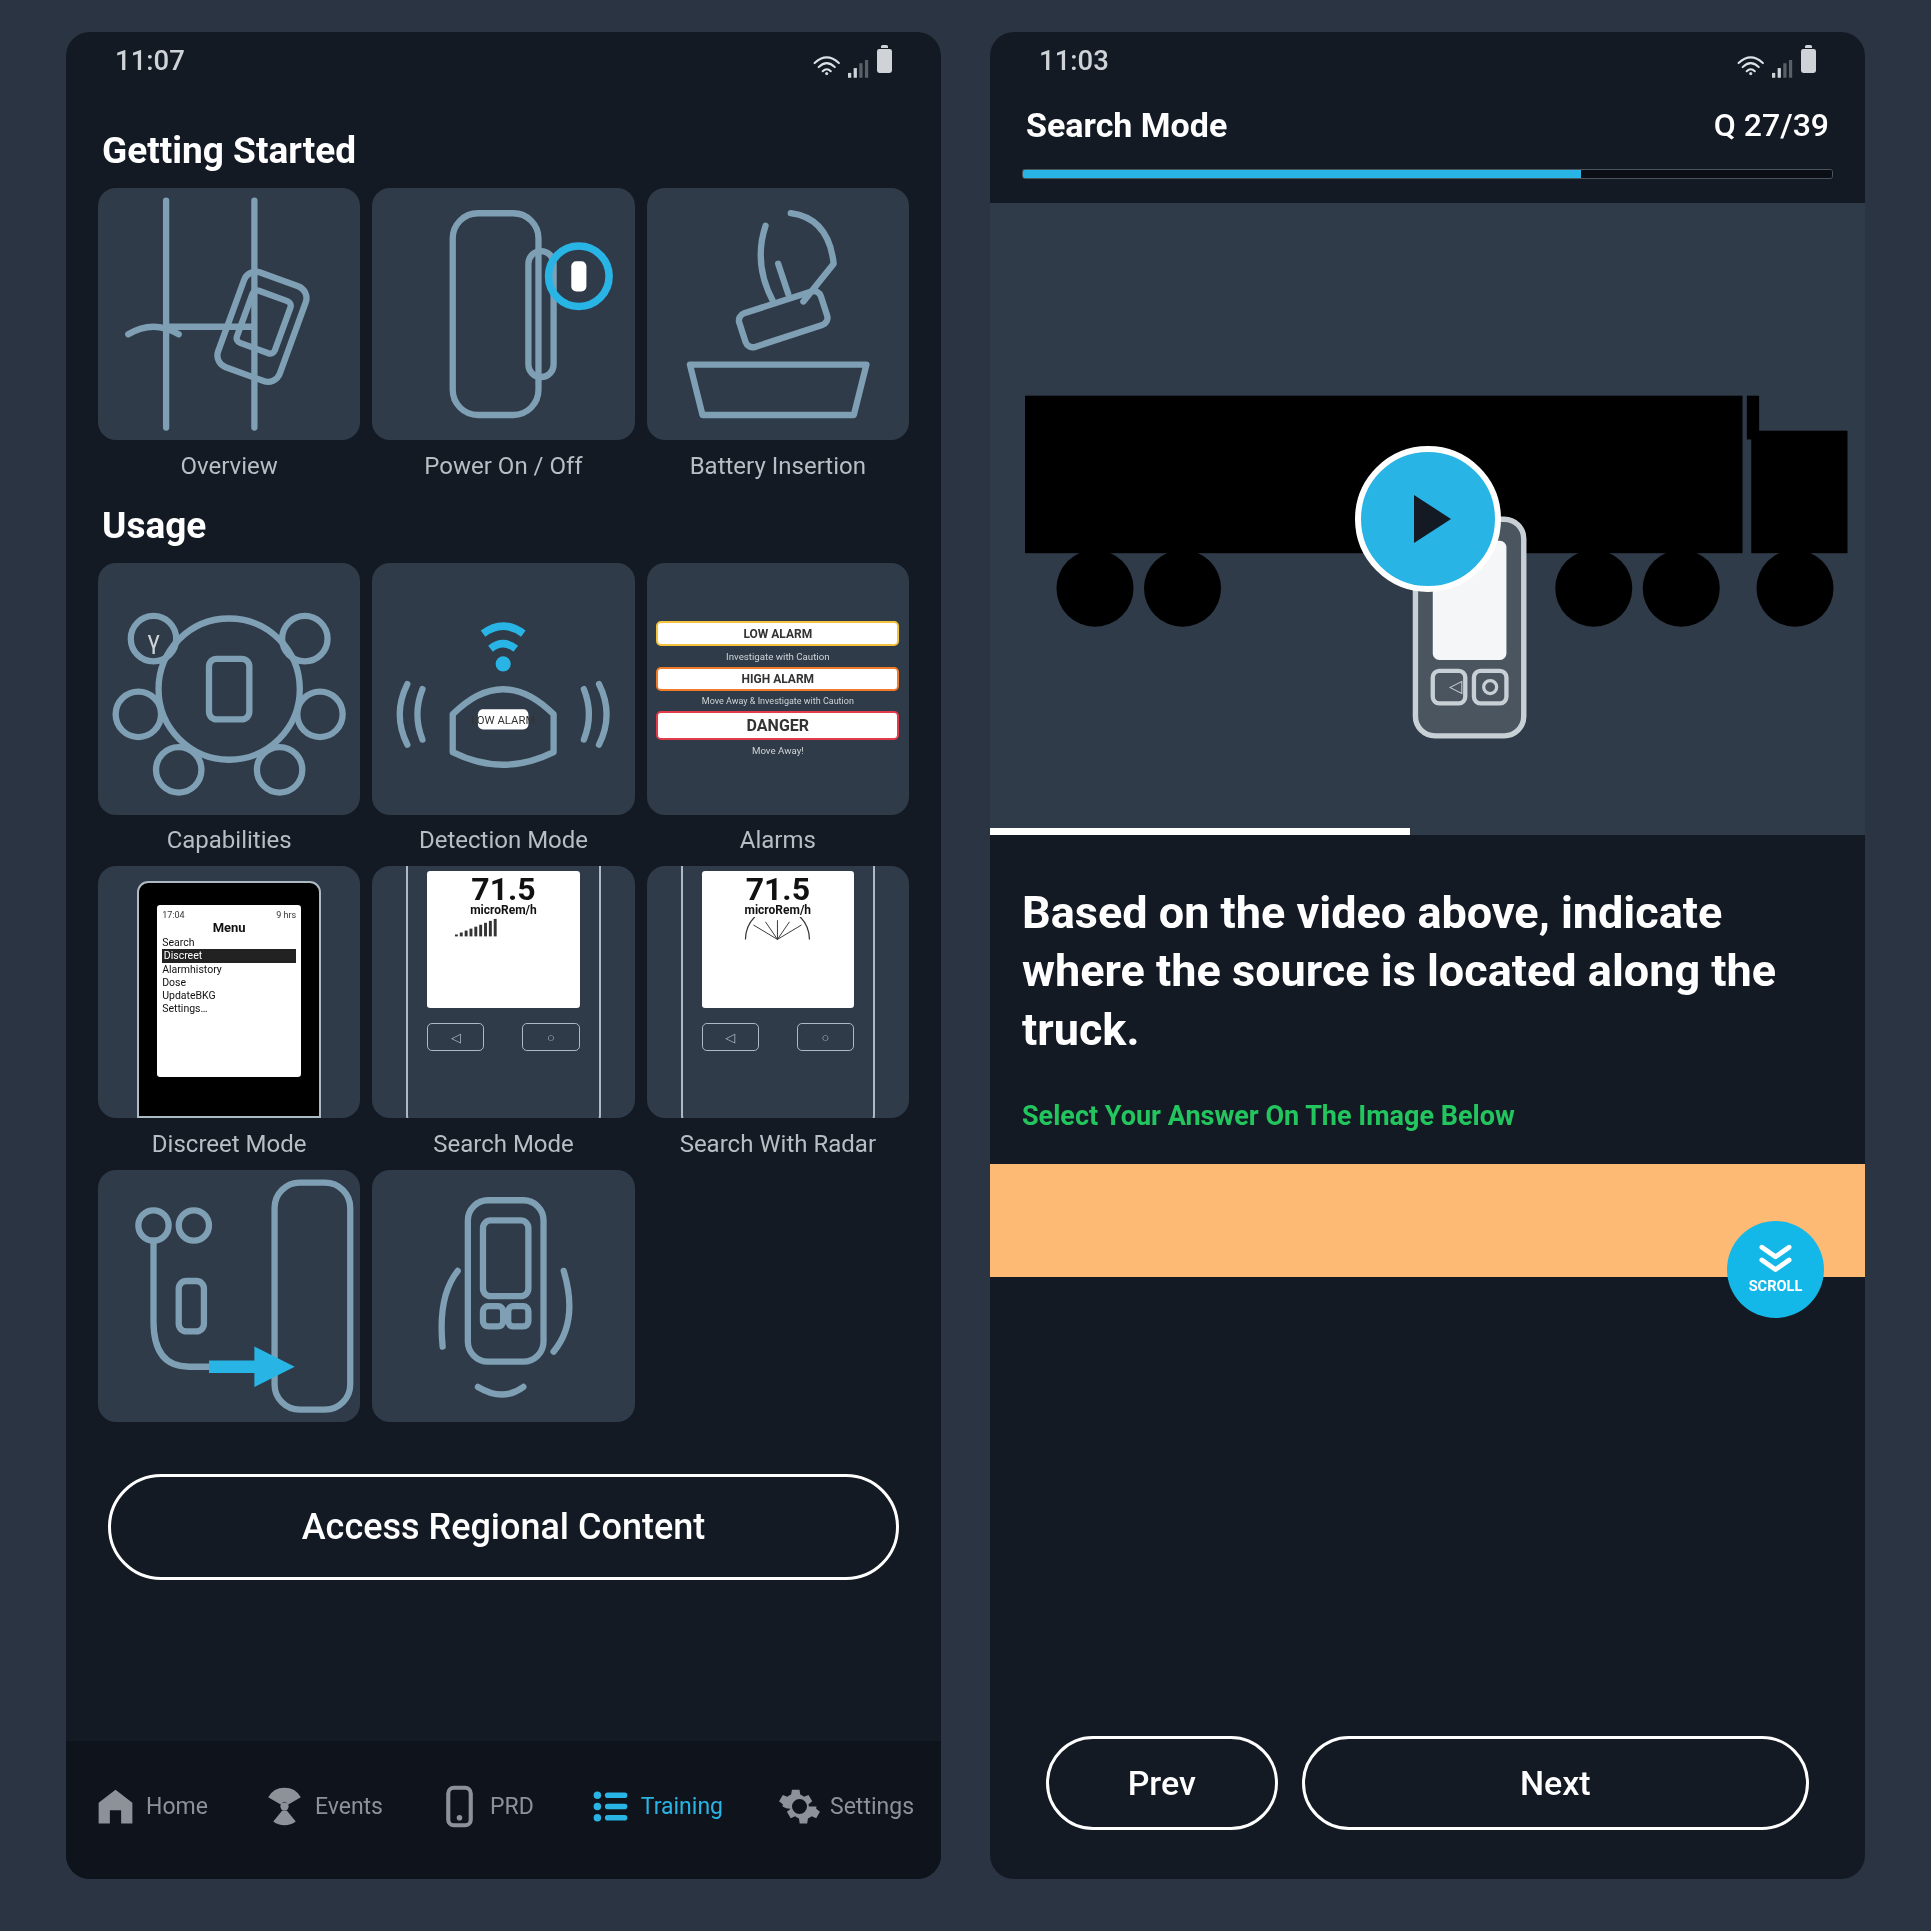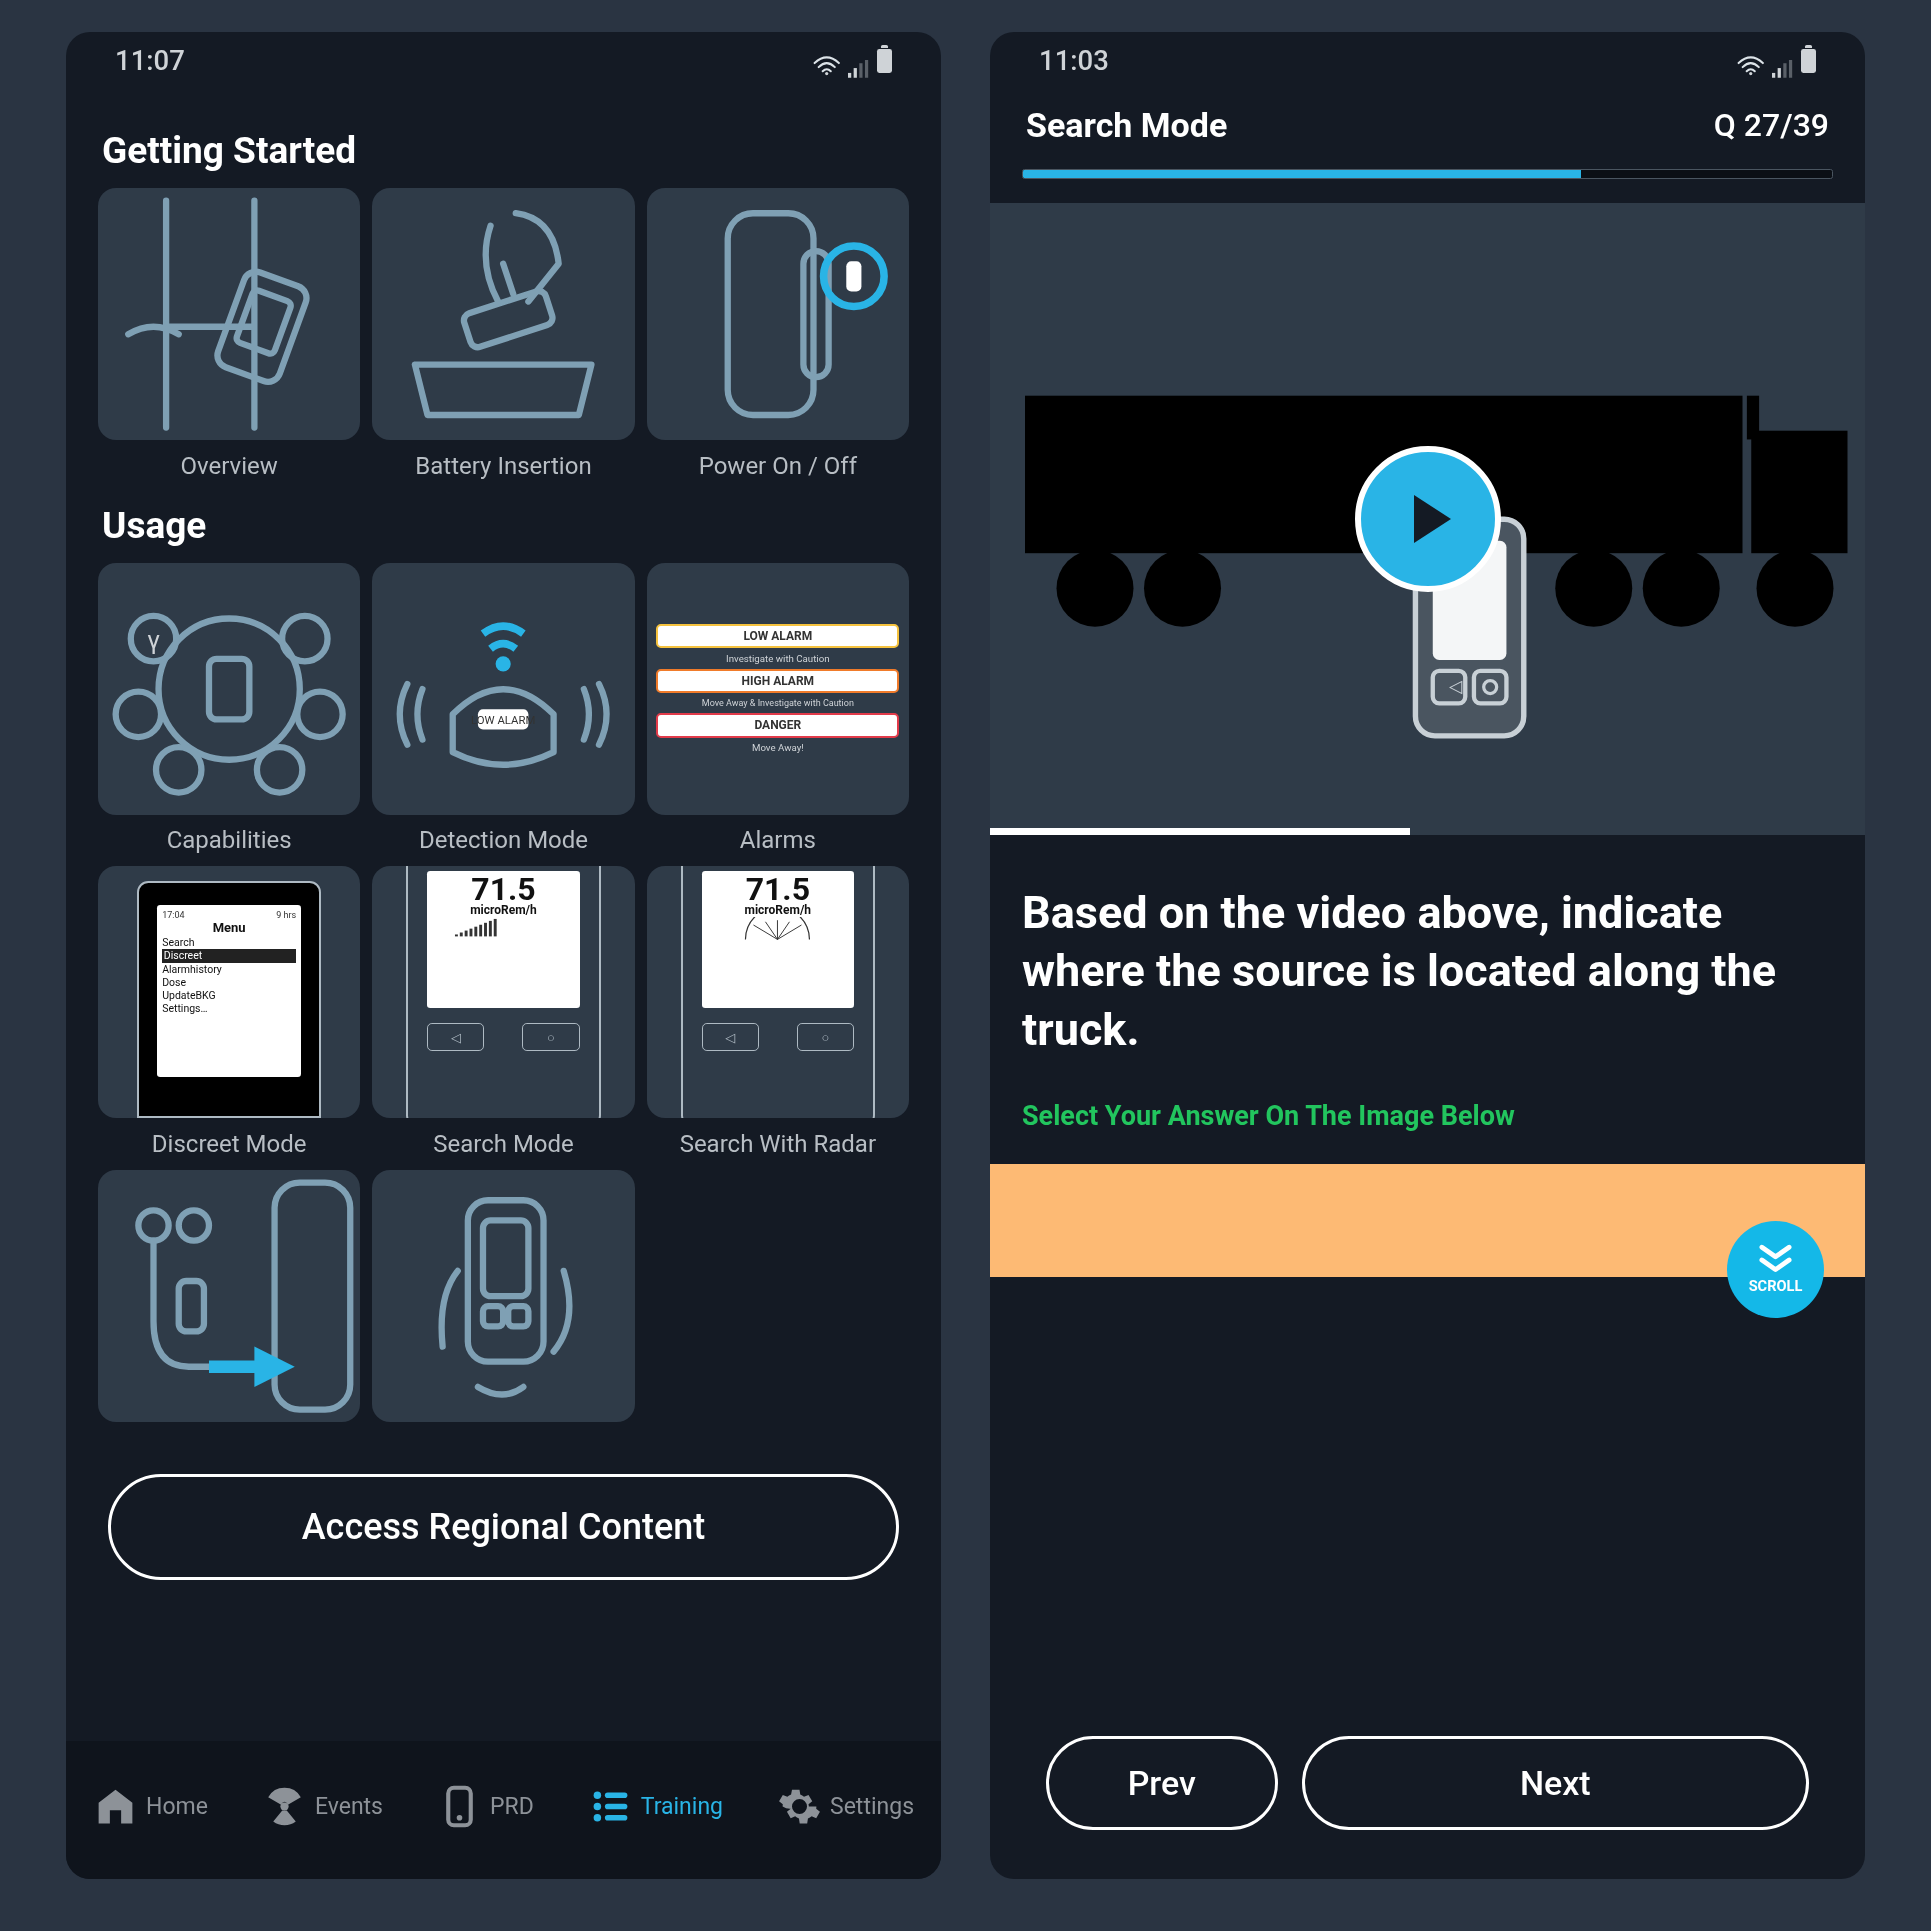--- a/index.html
+++ b/index.html
@@ -177,39 +177,39 @@
             <rect class="stroke" x="55" y="42" width="16" height="22" rx="2" transform="rotate(20 63 55)" fill="#29b4e6" fill-opacity="0.5"></rect>
             <path class="stroke" d="M10 58 Q20 52 30 58"></path>
           </svg>
         </div>
         <div class="card-label">Overview</div>
       </div>
 
       <div class="card">
         <div class="thumb">
           <svg viewBox="0 0 100 100">
+            <rect class="stroke" x="30" y="10" width="34" height="80" rx="10"></rect>
+            <rect class="stroke" x="60" y="25" width="10" height="50" rx="5"></rect>
+            <circle cx="80" cy="35" r="12" stroke="#29b4e6" stroke-width="3" fill="none"></circle>
+            <rect x="77" y="29" width="6" height="12" rx="2" fill="#fff"></rect>
+          </svg>
+        </div>
+        <div class="card-label">Power On / Off</div>
+      </div>
+
+      <div class="card">
+        <div class="thumb">
+          <svg viewBox="0 0 100 100">
             <path class="stroke" d="M15 70 L85 70 L80 90 L20 90 Z"></path>
             <rect class="stroke" x="35" y="45" width="34" height="14" rx="3" transform="rotate(-18 52 52)" fill="#fff"></rect>
             <path class="stroke" d="M55 10 Q70 12 72 30 L60 45 M45 15 Q40 30 48 45" fill="none"></path>
             <path class="stroke" stroke="#29b4e6" d="M50 30 L54 42"></path>
           </svg>
         </div>
         <div class="card-label">Battery Insertion</div>
-      </div>
-
-      <div class="card">
-        <div class="thumb">
-          <svg viewBox="0 0 100 100">
-            <rect class="stroke" x="30" y="10" width="34" height="80" rx="10"></rect>
-            <rect class="stroke" x="60" y="25" width="10" height="50" rx="5"></rect>
-            <circle cx="80" cy="35" r="12" stroke="#29b4e6" stroke-width="3" fill="none"></circle>
-            <rect x="77" y="29" width="6" height="12" rx="2" fill="#fff"></rect>
-          </svg>
-        </div>
-        <div class="card-label">Power On / Off</div>
       </div>
 
     </div>
 
     <div class="section-title">Usage</div>
     <div class="grid">
 
       <div class="card">
         <div class="thumb">
           <svg viewBox="0 0 100 100">
@@ -246,21 +246,21 @@
         <div class="thumb" style="display:flex;flex-direction:column;justify-content:center;gap:4.9px;padding:9.7px;">
           <div style="border:2.4px solid #f5c23e;background:#fff;border-radius:4.9px;text-align:center;padding:3.2px 0;">
               <div style="font-size:12px;font-weight:700;color:#333">LOW ALARM</div>
             </div>
           <div style="font-size:9.7px;color:#cfd3d7;text-align:center">Investigate with Caution</div>
           <div style="border:2.4px solid #f07b2a;background:#fff;border-radius:4.9px;text-align:center;padding:3.2px 0;">
               <div style="font-size:12px;font-weight:700;color:#333">HIGH ALARM</div>
             </div>
           <div style="font-size:9px;color:#cfd3d7;text-align:center">Move Away &amp; Investigate with Caution</div>
           <div style="border:2.4px solid #e23b4a;background:#fff;border-radius:4.9px;text-align:center;padding:3.2px 0;">
-              <div style="font-size:12px;font-weight:700;color:#333">DANGER</div>
+              <div style="font-size:16px;font-weight:700;color:#333">DANGER</div>
             </div>
           <div style="font-size:9.7px;color:#cfd3d7;text-align:center">Move Away!</div>
         </div>
         <div class="card-label">Alarms</div>
       </div>
 
       <div class="card">
         <div class="thumb" style="display:flex;align-items:flex-end;justify-content:center;">
           <div style="width:70%;height:94%;border:2.4px solid #aebac3;border-radius:11.3px 11.3px 0 0;background:#000000;position:relative;">
             <div style="margin:12% 10% 0 10%;background:#fff;border-radius:3.2px;height:74%;padding:4.9px;">

